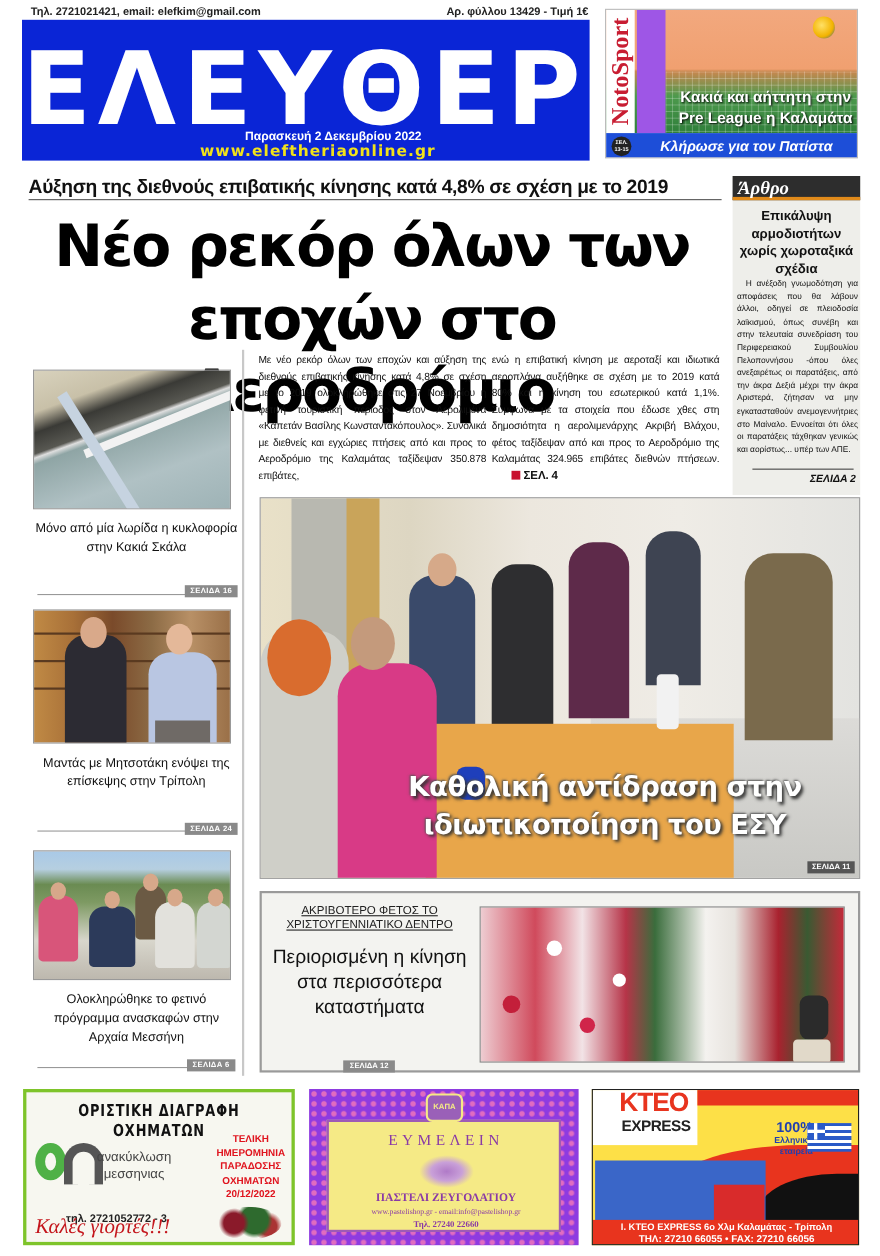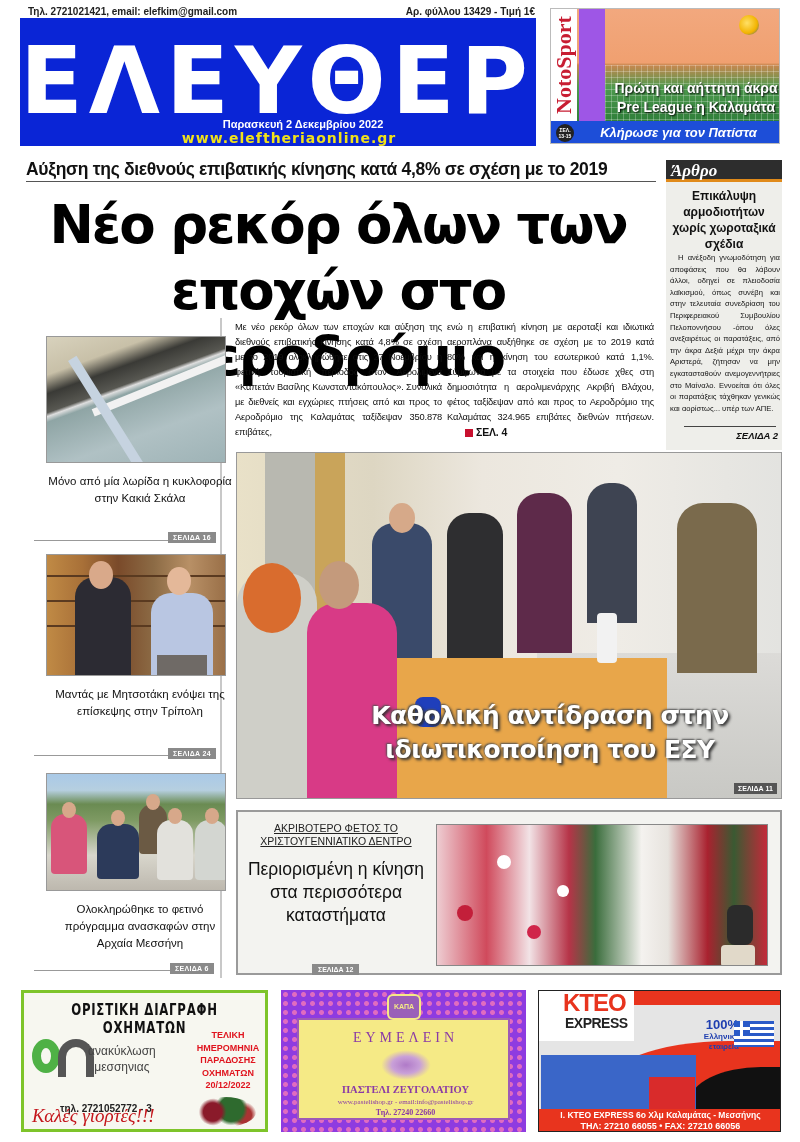--- a/index.html
+++ b/index.html
@@ -55,21 +55,21 @@
 
   
   .col { font-size: 9.3px; line-height: 15px; text-align: justify; color: #111; letter-spacing: -0.15px; }
   .col1 { left: 235px; top: 320px; width: 207px; }
   .col2 { left: 447px; top: 320px; width: 207px; }
   .sel-mark { display: inline-block; width: 8px; height: 8px; background: #c8102e; margin-left: 18px; margin-right: 3px; vertical-align: -1px; }
   .sel-text { font-weight: bold; font-size: 10.5px; }
 
   
   .left-strip { left: 22px; top: 318px; width: 200px; height: 660px; border-right: 2px solid #c8c8c8; }
-  .lbox { position: absolute; left: 24px; width: 188px; }
+  .lbox { position: absolute; left: 8px; width: 188px; }
   .lphoto { width: 180px; border: 1px solid #999; }
   .lcaption { text-align: center; font-size: 11.5px; line-height: 17px; margin-top: 10px; color: #111; }
   .lrule { position: absolute; left: 0; width: 180px; height: 1px; background: #999; }
   .page-tag { position: absolute; background: #8a8a8a; color: #fff; font-size: 7px; font-weight: bold; padding: 2px 5px; letter-spacing: 0.3px; }
 
   .photo-road { height: 127px; background:
      linear-gradient(160deg, #d8d2bd 0%, #c8c0a8 20%, #3a3a36 30%, #585852 40%, #dedede 42%, #8fa5a5 45%, #b0c1c4 70%, #9eb3b6 100%); position: relative; overflow: hidden; }
   .road-line1 { position: absolute; left: 40px; top: 40px; width: 170px; height: 8px; background: #f2f2f2; transform: rotate(-22deg); }
   .road-line2 { position: absolute; left: 60px; top: 10px; width: 10px; height: 150px; background: #c6d3e0; transform: rotate(-32deg); }
 
@@ -127,21 +127,21 @@
      background: #8e3be0; background-image: radial-gradient(circle, #e06cc0 2px, transparent 3px); background-size: 9px 9px; }
   .ad2-inner { position: absolute; left: 16px; top: 28px; width: 213px; height: 102px; background: #f5ea86; border: 2px solid #9e5bb6; }
   .ad2-badge { position: absolute; left: 106px; top: 4px; width: 34px; height: 26px; background: #9a60b8; border: 2px solid #f5ea86; border-radius: 6px;
      color: #f5ea86; font-size: 7px; text-align: center; line-height: 22px; font-weight: bold; }
   .ad2-brand { position: absolute; left: 0; top: 10px; width: 213px; text-align: center; font-family: "Liberation Serif", serif; font-size: 14px; letter-spacing: 4px; color: #8a3aa6; }
   .ad2-img { position: absolute; left: 82px; top: 30px; width: 50px; height: 30px; background: radial-gradient(ellipse, #b07ac8 0%, #c9a0d8 40%, transparent 70%); }
   .ad2-product { position: absolute; left: 0; top: 64px; width: 213px; text-align: center; font-family: "Liberation Serif", serif; font-size: 10.5px; color: #8a3aa6; font-weight: bold; }
   .ad2-web { position: absolute; left: 0; top: 78px; width: 213px; text-align: center; font-family: "Liberation Serif", serif; font-size: 7px; color: #8a3aa6; }
   .ad2-tel { position: absolute; left: 0; top: 88px; width: 213px; text-align: center; font-family: "Liberation Serif", serif; font-size: 8px; color: #8a3aa6; font-weight: bold; }
 
-  .ad3 { left: 538px; top: 990px; width: 243px; height: 142px; border: 1px solid #222; overflow: hidden; background: #e5e5e5; }
+  .ad3 { left: 538px; top: 990px; width: 243px; height: 142px; border: 1px solid #222; overflow: hidden; background: #fde047; }
   .ad3-logo-bg { position: absolute; left: 0; top: 0; width: 95px; height: 50px; background: #fff; }
   .ad3-red-top { position: absolute; left: 95px; top: 0; width: 148px; height: 14px; background: #e8341e; }
   .ad3-kteo { position: absolute; left: 24px; top: -2px; font-weight: bold; font-size: 24px; color: #e8341e; letter-spacing: -1px; }
   .ad3-express { position: absolute; left: 26px; top: 24px; font-weight: bold; font-size: 14px; color: #222; letter-spacing: -0.5px; }
   .ad3-pct { position: absolute; left: 140px; top: 26px; width: 60px; text-align: right; color: #1f3fb0; font-weight: bold; }
   .ad3-pct .big { font-size: 13px; display: block; }
   .ad3-pct .small { font-size: 8px; display: block; line-height: 10px; }
   .ad3-flag { position: absolute; left: 195px; top: 30px; width: 40px; height: 26px;
      background: repeating-linear-gradient(180deg, #2a5ac8 0 3px, #fff 3px 6px); }
   .ad3-flag::before { content: ""; position: absolute; left: 0; top: 0; width: 16px; height: 15px; background: #2a5ac8; }
@@ -169,21 +169,21 @@
 
 <div class="abs noto">
   <div class="noto-photo"></div>
   <div class="noto-net"></div>
   <div class="noto-purple"></div>
   <div class="noto-brand">
       <span>NotoSport</span>
     </div>
   <div class="noto-ball"></div>
   <div class="noto-headline">
-    <div>Πρώτη και αήττητη άκρα</div>
+    <div>Κακιά και αήττητη στην</div>
     <div>Pre League η Καλαμάτα '80!</div>
   </div>
   <div class="noto-bar">
     <div class="noto-badge">ΣΕΛ. 13-15</div>
     <div class="noto-bar-text">Κλήρωσε για τον Πατίστα</div>
   </div>
 </div>
 
 <div class="abs kicker">Αύξηση της διεθνούς επιβατικής κίνησης κατά 4,8% σε σχέση με το 2019</div>
 <div class="abs headline">Νέο ρεκόρ όλων των εποχών στο Αεροδρόμιο</div>
@@ -334,16 +334,16 @@
   <div class="ad3-kteo">KTEO</div>
   <div class="ad3-express">EXPRESS</div>
   <div class="ad3-pct">
     <span class="big">100%</span>
     <span class="small">Ελληνική</span>
     <span class="small">εταιρεία</span>
   </div>
   <div class="ad3-flag"></div>
   <div class="ad3-cross"></div>
   <div class="ad3-bar">
-    <span class="l1">I. KTEO EXPRESS 6ο Χλμ Καλαμάτας - Μεσσήνης</span>
+    <span class="l1">I. KTEO EXPRESS 6ο Χλμ Καλαμάτας - Τρίπολη</span>
     <span class="l2">ΤΗΛ: 27210 66055 • FAX: 27210 66056</span>
   </div>
 </div>
 
 </body></html>

